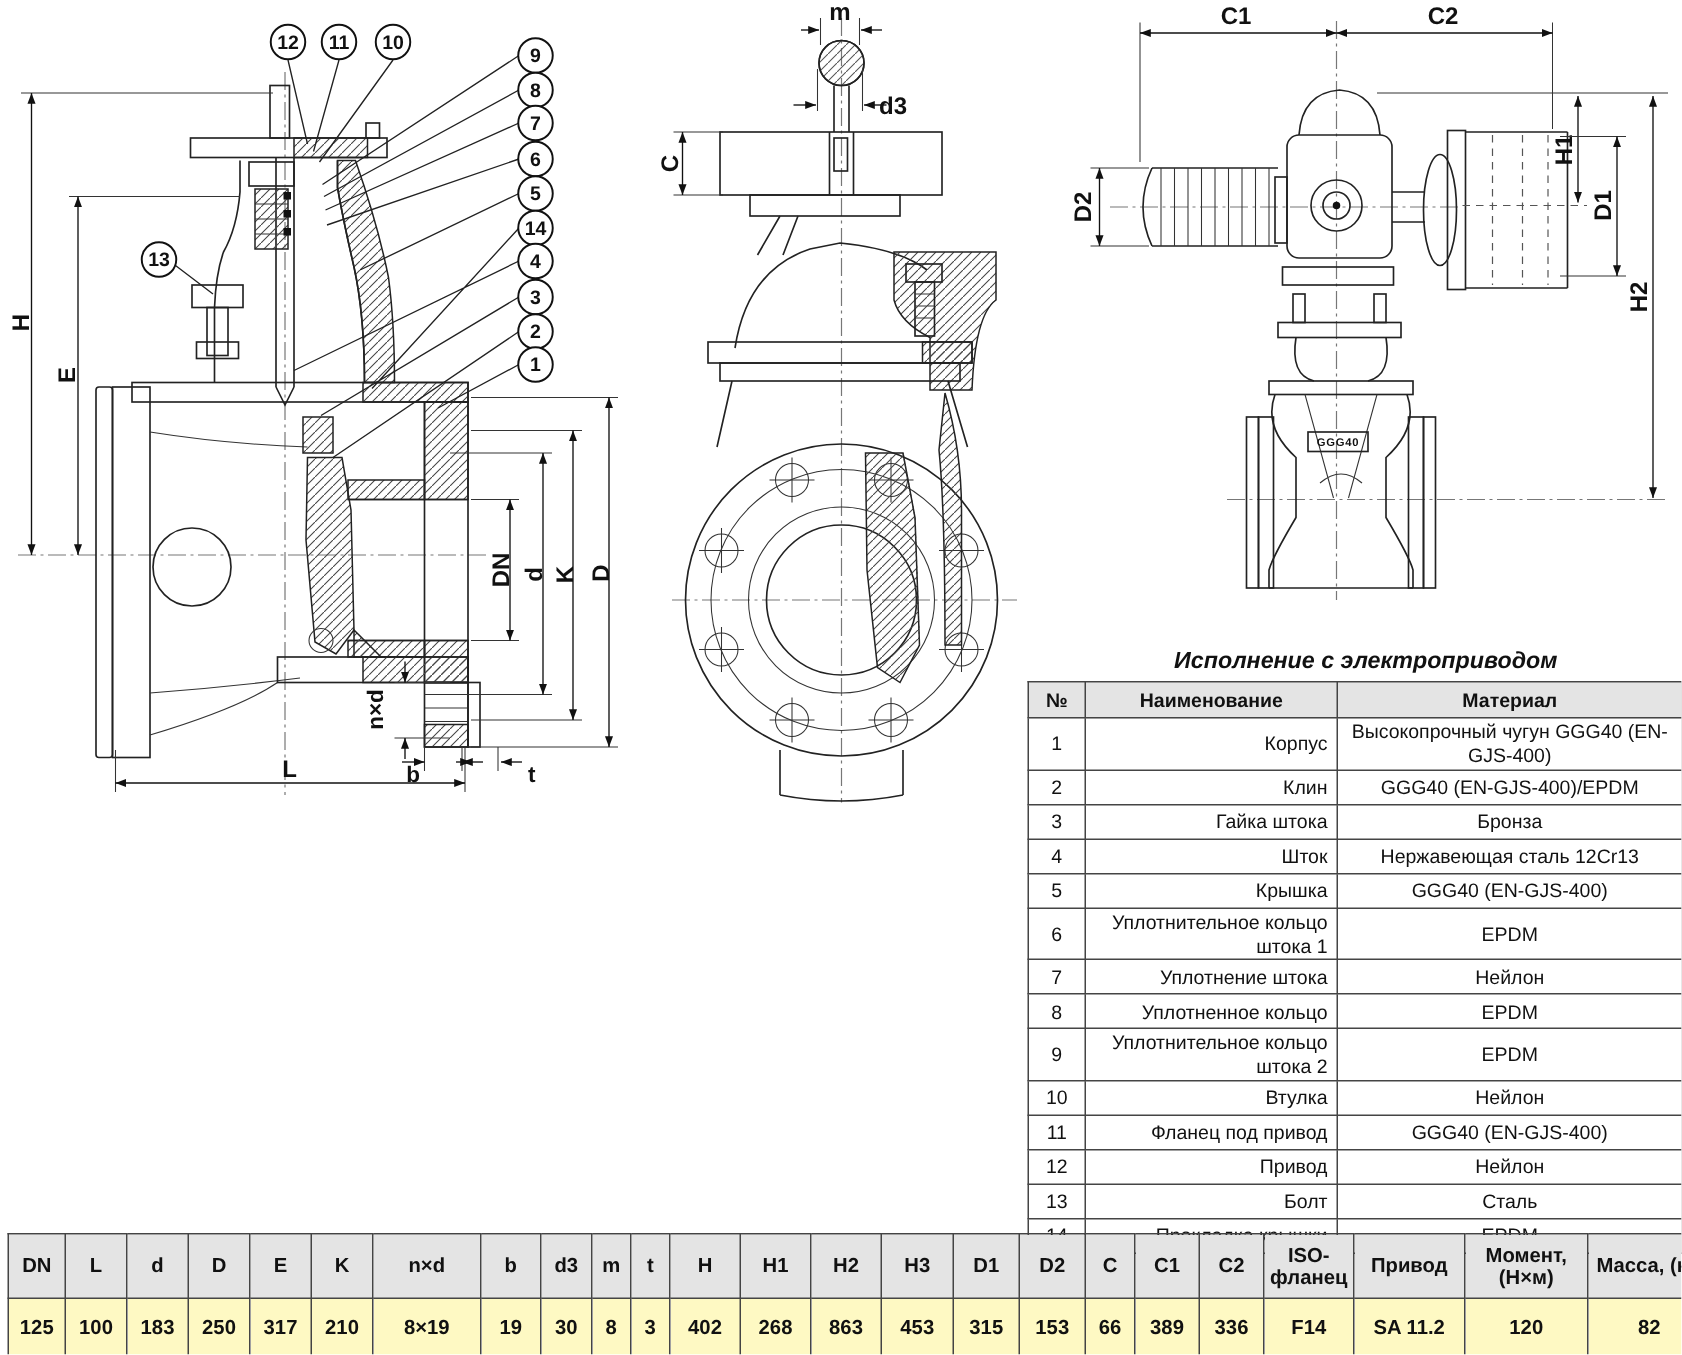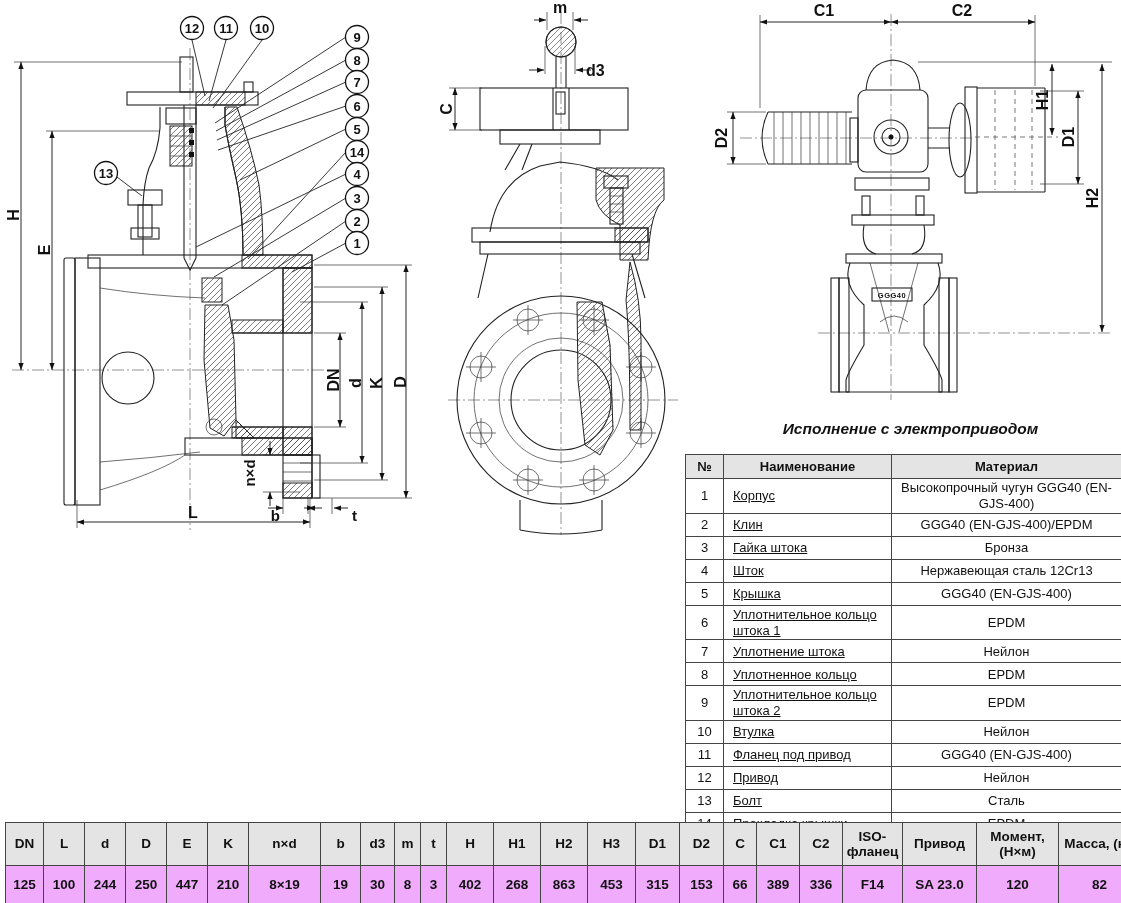--- a/index.html
+++ b/index.html
@@ -14,36 +14,36 @@
   .dim{fill:none;stroke:#111;stroke-width:0.9;}
   .ext{fill:none;stroke:#333;stroke-width:0.7;}
   .lead{fill:none;stroke:#222;stroke-width:0.9;}
   .hatch{stroke:#222;stroke-width:1;}
   .dimtext{font:bold 16px "Liberation Sans",sans-serif;fill:#111;}
   .dimtext-s{font:bold 15px "Liberation Sans",sans-serif;fill:#111;}
   .callout circle{fill:#fff;stroke:#111;stroke-width:1.3;}
   .callout text{font:bold 13px "Liberation Sans",sans-serif;fill:#111;text-anchor:middle;}
   .plate-label{font:bold 7.5px "Liberation Sans",sans-serif;fill:#111;text-anchor:middle;letter-spacing:.5px;}
   
-  .caption{position:absolute;left:700px;top:420px;width:421px;text-align:center;
+  .caption{position:absolute;left:700px;top:432px;width:421px;text-align:center;
            font:italic bold 15.5px "Liberation Sans",sans-serif;color:#111;}
   
   .parts{position:absolute;left:685px;top:454px;width:437px;border-collapse:collapse;
          font:13px "Liberation Sans",sans-serif;color:#111;}
   .parts th,.parts td{border:1px solid #444;padding:1px 6px;line-height:1.22;}
   .parts th{background:#e4e4e4;font-weight:bold;height:21px;text-align:center;}
   .parts td{height:20px;}
   .parts td.c{text-align:center;}
-  .parts td.n{text-align:left;padding-left:9px;text-decoration:underline;}
+  .parts td.n{text-align:right;padding-left:9px;}
   
   .dims{position:absolute;left:5px;top:822px;width:1111px;border-collapse:collapse;table-layout:fixed;
         font:bold 13.5px "Liberation Sans",sans-serif;color:#111;}
   .dims th,.dims td{border:1px solid #444;text-align:center;vertical-align:middle;padding:1px 1px;line-height:1.12;overflow:hidden;}
   .dims th{background:#e4e4e4;height:40px;font-weight:bold;}
-  .dims td{height:36px;background:#f0abfc;}
+  .dims td{height:36px;background:#fef9c3;}
 </style>
 </head>
 <body>
 
 <div class="page">
 
   <svg style="left:0;top:0;width:445px;height:535px" viewBox="0 0 445 535">
     <defs>
       <pattern id="phL" patternUnits="userSpaceOnUse" width="6" height="6">
         <path d="M0,6 L6,0" stroke="#444" stroke-width="0.7"></path>
@@ -487,39 +487,39 @@
       <th>C1</th>
       <th>C2</th>
       <th>ISO-фланец</th>
       <th>Привод</th>
       <th>Момент, (Н×м)</th>
       <th>Масса, (кг)</th>
     </tr>
     <tr>
       <td>125</td>
       <td>100</td>
-      <td>244</td>
+      <td>183</td>
       <td>250</td>
-      <td>447</td>
+      <td>317</td>
       <td>210</td>
       <td>8×19</td>
       <td>19</td>
       <td>30</td>
       <td>8</td>
       <td>3</td>
       <td>402</td>
       <td>268</td>
       <td>863</td>
       <td>453</td>
       <td>315</td>
       <td>153</td>
       <td>66</td>
       <td>389</td>
       <td>336</td>
       <td>F14</td>
-      <td>SA 23.0</td>
+      <td>SA 11.2</td>
       <td>120</td>
       <td>82</td>
     </tr>
   </tbody>
     </table>
 
 </div>
 
 </body></html>

